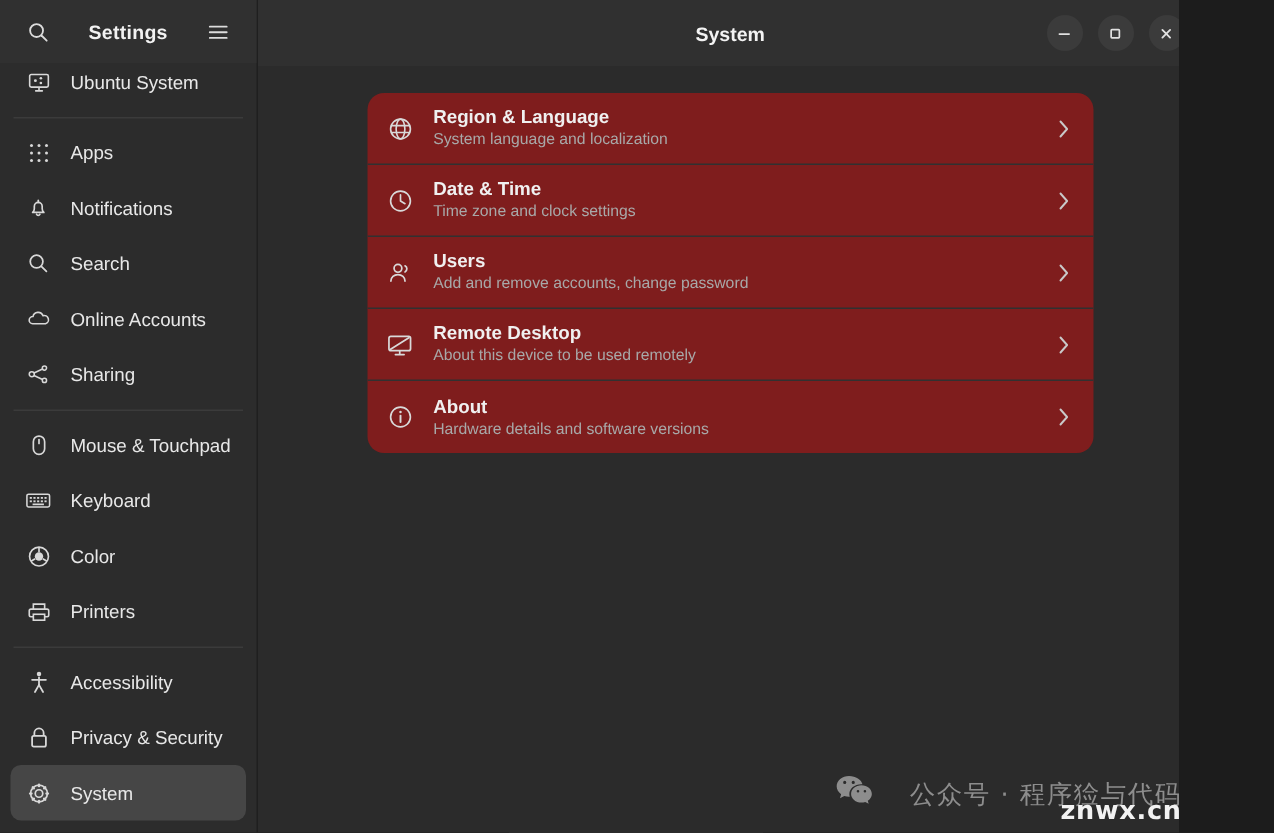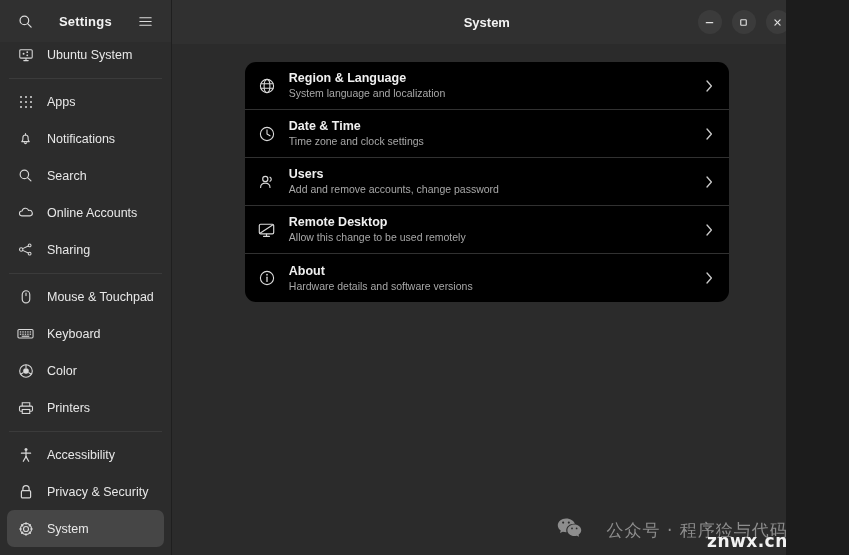--- a/index.html
+++ b/index.html
@@ -103,21 +103,21 @@
     display: flex; align-items: center; justify-content: center;
     color: #e0e0e0;
     cursor: default;
   }
 
   .content {
     flex: 1; position: relative;
     padding: 18px 73px 0 73px;
   }
   .card {
-    background: #000000;
+    background: #7f1d1d;
     border-radius: 11px;
     overflow: hidden;
     width: 484px;
   }
   .row {
     display: flex; align-items: center;
     height: 48px;
     padding: 0 14px 0 12px;
     gap: 12px;
     border-bottom: 1px solid #313131;
@@ -448,21 +448,21 @@
           <span class="row-ico">
             <svg width="19" height="18" viewBox="0 0 19 18" fill="none" stroke="currentColor" stroke-width="1.15">
               <rect x="2.3" y="3.2" width="14.4" height="9.6" rx="1.3"></rect>
               <line x1="6.6" y1="15.4" x2="12.4" y2="15.4" stroke-linecap="round"></line>
               <line x1="9.5" y1="12.8" x2="9.5" y2="15.4"></line>
               <line x1="3.4" y1="11.9" x2="15.6" y2="4.1" stroke-linecap="round"></line>
             </svg>
           </span>
           <span class="row-text">
             <span class="row-title">Remote Desktop</span>
-            <span class="row-sub">Allow this change to be used remotely</span>
+            <span class="row-sub">About this device to be used remotely</span>
           </span>
           <span class="row-chev">
             <svg width="10" height="16" viewBox="0 0 10 16" fill="none" stroke="currentColor" stroke-width="1.3" stroke-linecap="round" stroke-linejoin="round">
               <polyline points="3,3 7.4,8 3,13"></polyline>
             </svg>
           </span>
         </div>
 
         <div class="row">
           <span class="row-ico">

